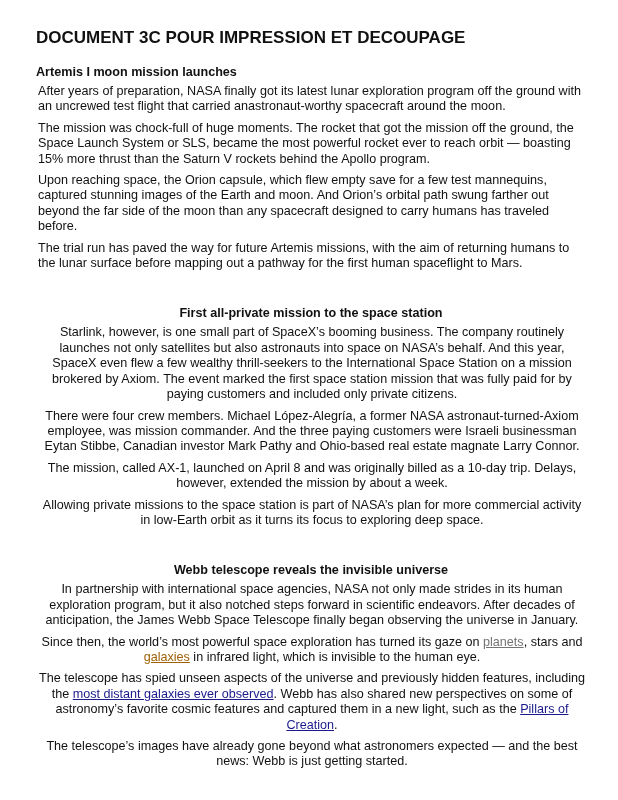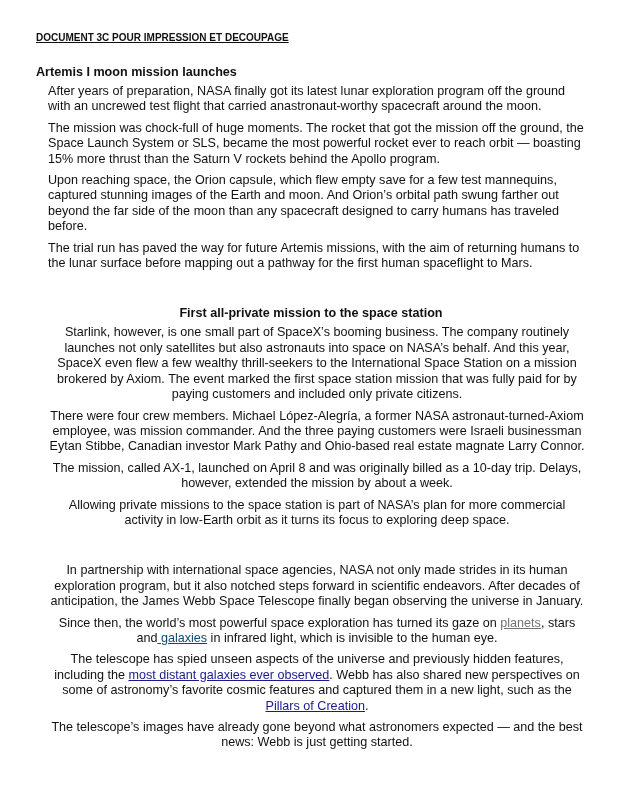--- a/index.html
+++ b/index.html
@@ -16,42 +16,41 @@
       color: #111111;
     }
     .page {
       position: absolute;
       left: 36px;
       top: 30px;
       width: 550px;
     }
     .doc-title {
       font-weight: bold;
-      font-size: 10px;
+      font-size: 17px;
       line-height: 16px;
       margin: 0 0 19px 0;
-      text-decoration: underline;
     }
     .section {
       margin: 0;
     }
     .section + .section {
       margin-top: 35px;
       text-align: center;
     }
     .section-heading {
       font-weight: bold;
       font-size: 12.6px;
       line-height: 15px;
       margin: 0 0 4px 0;
     }
     .para {
       font-size: 12.6px;
       line-height: 15.4px;
-      margin: 0 0 6px 12px;
+      margin: 0 0 6px 2px;
       white-space: normal;
     }
     .link {
       color: #1a1a8c;
       text-decoration: underline;
       cursor: pointer;
     }
   </style>
 </head>
 <body>
@@ -69,18 +68,19 @@
 
   <div class="section">
     <div class="section-heading">First all-private mission to the space station</div>
     <p class="para">Starlink, however, is one small part of SpaceX’s booming business. The company routinely launches not only satellites but also astronauts into space on NASA’s behalf. And this year, SpaceX even flew a few wealthy thrill-seekers to the International Space Station on a mission brokered by Axiom. The event marked the first space station mission that was fully paid for by paying customers and included only private citizens.</p>
     <p class="para">There were four crew members. Michael López-Alegría, a former NASA astronaut-turned-Axiom employee, was mission commander. And the three paying customers were Israeli businessman Eytan Stibbe, Canadian investor Mark Pathy and Ohio-based real estate magnate Larry Connor.</p>
     <p class="para">The mission, called AX-1, launched on April 8 and was originally billed as a 10-day trip. Delays, however, extended the mission by about a week.</p>
     <p class="para">Allowing private missions to the space station is part of NASA’s plan for more commercial activity in low-Earth orbit as it turns its focus to exploring deep space.</p>
   </div>
 
   <div class="section">
+    <div class="section-heading">Webb telescope reveals the invisible universe</div>
     <p class="para">In partnership with international space agencies, NASA not only made strides in its human exploration program, but it also notched steps forward in scientific endeavors. After decades of anticipation, the James Webb Space Telescope finally began observing the universe in January.</p>
-    <p class="para"><span>Since then, the world’s most powerful space exploration has turned its gaze on </span><a class="link" style="color: #737373;">planets</a><span>, stars and</span><a class="link" style="color: #0c4a6e;"> galaxies</a><span> in infrared light, which is invisible to the human eye.</span></p>
+    <p class="para"><span>Since then, the world’s most powerful space exploration has turned its gaze on </span><a class="link" style="color: #737373;">planets</a><span>, stars and</span><a class="link" style="color: #a16207;"> galaxies</a><span> in infrared light, which is invisible to the human eye.</span></p>
     <p class="para"><span>The telescope has spied unseen aspects of the universe and previously hidden features, including the </span><a class="link" style="color: rgb(26, 26, 140);">most distant galaxies ever observed</a><span>. Webb has also shared new perspectives on some of astronomy’s favorite cosmic features and captured them in a new light, such as the </span><a class="link" style="color: rgb(26, 26, 140);">Pillars of Creation</a><span>.</span></p>
     <p class="para">The telescope’s images have already gone beyond what astronomers expected — and the best news: Webb is just getting started.</p>
   </div>
 </div>
 
 </body></html>

